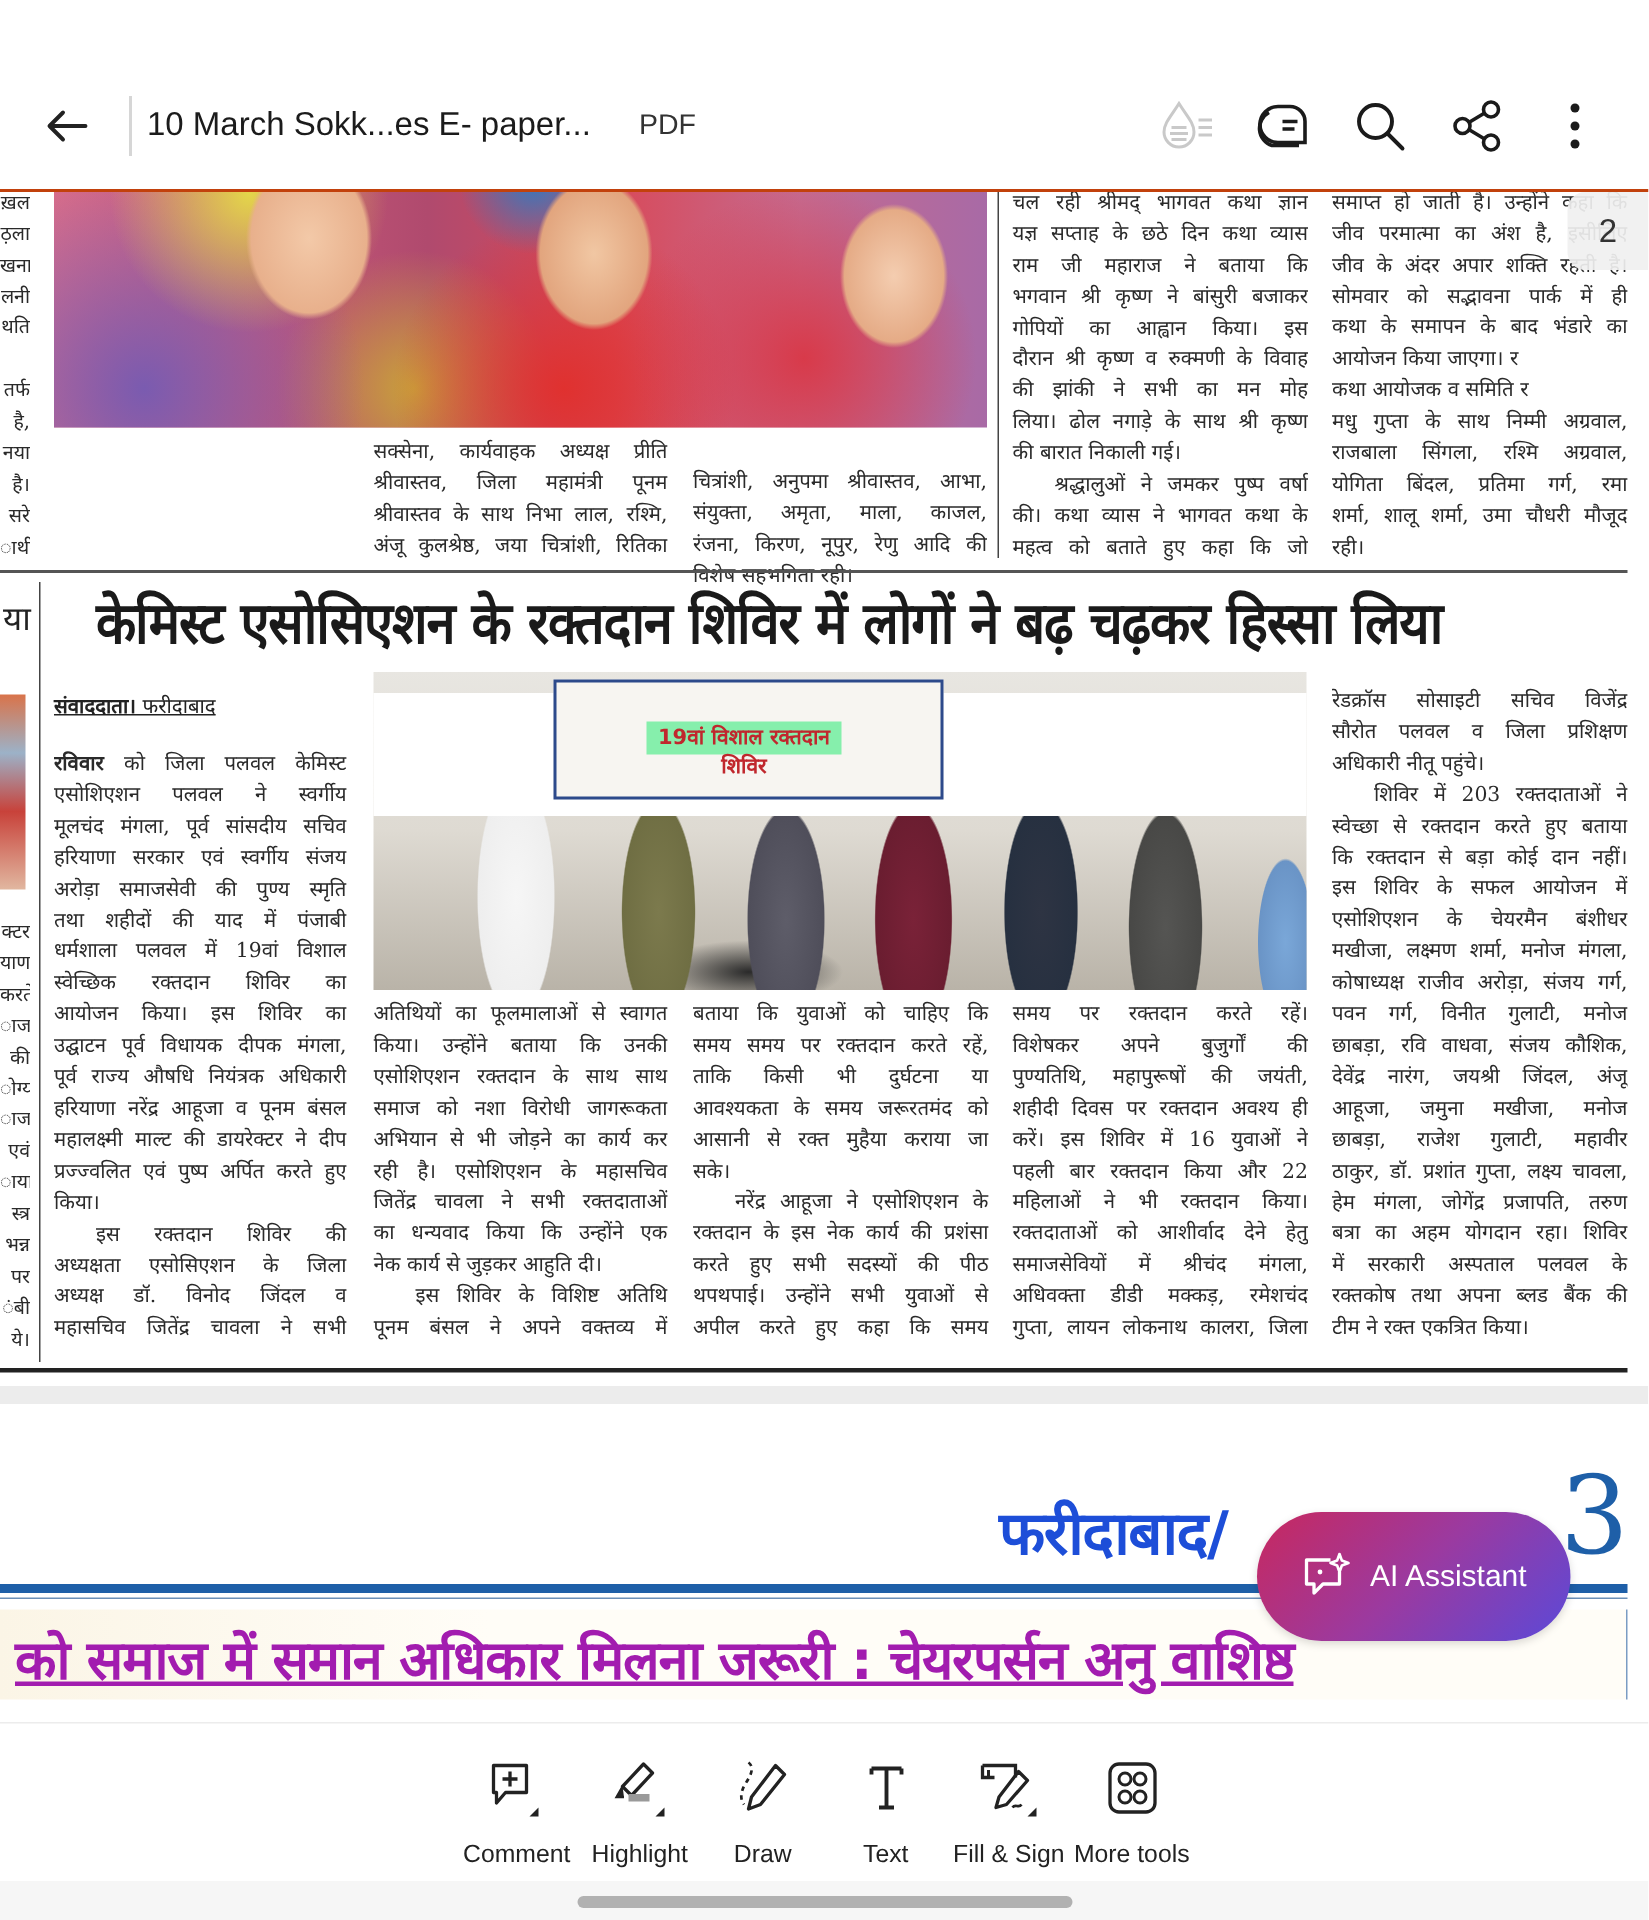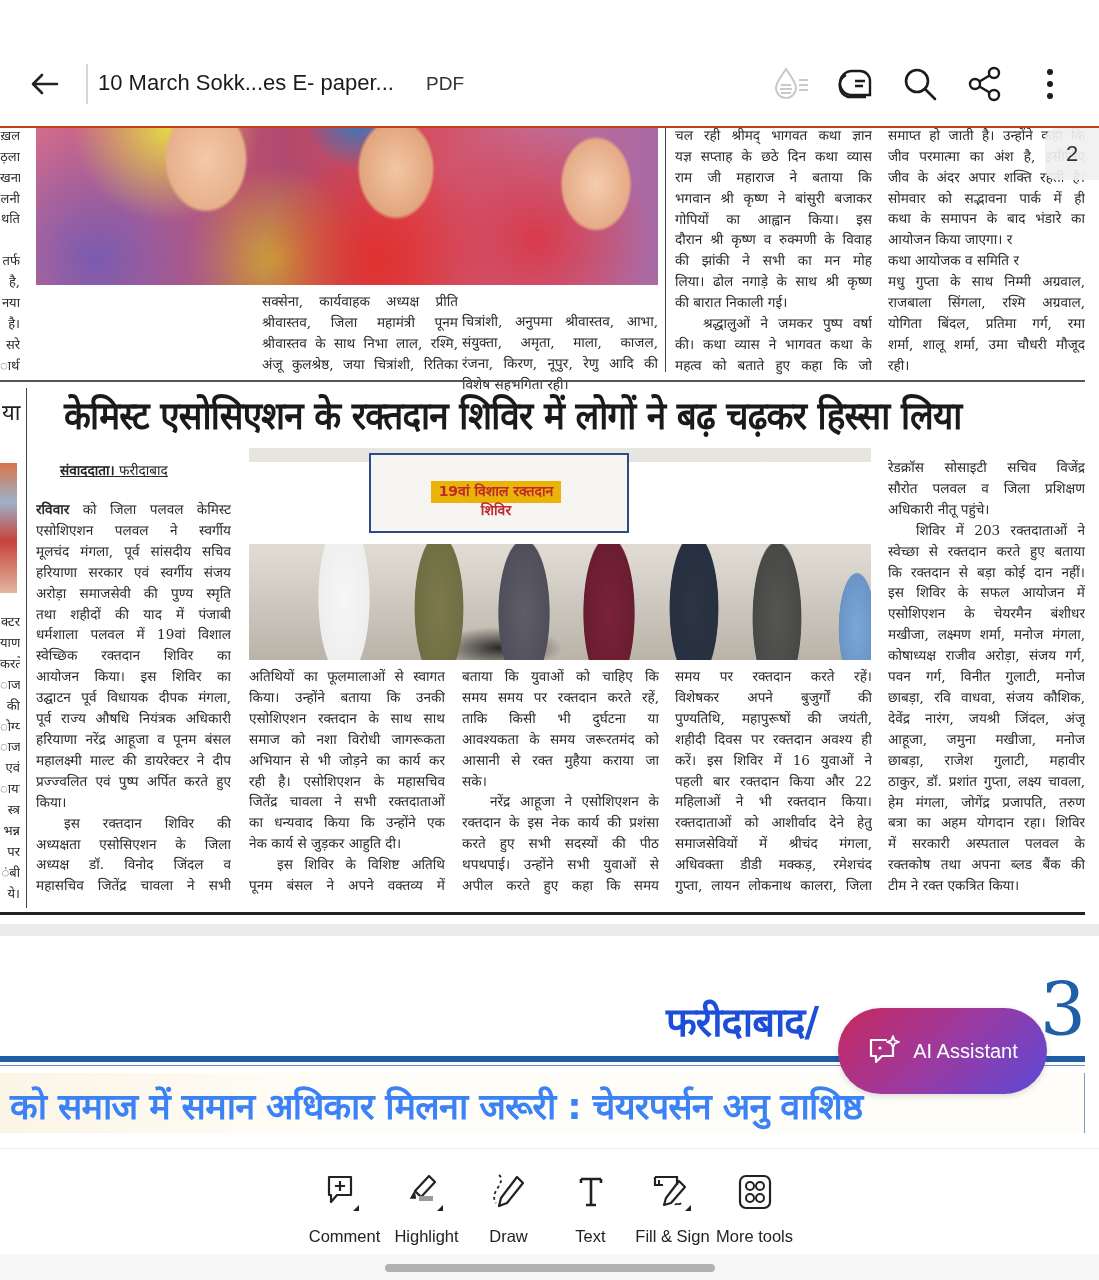--- a/index.html
+++ b/index.html
@@ -43,39 +43,39 @@
       radial-gradient(ellipse 40px 120px at 190px 160px, #7c7a4d 0%, #6f6e43 60%, transparent 62%),
       radial-gradient(ellipse 42px 120px at 275px 165px, #5e5d69 0%, #4f4e5a 60%, transparent 62%),
       radial-gradient(ellipse 42px 125px at 360px 165px, #7a2238 0%, #6a1d30 60%, transparent 62%),
       radial-gradient(ellipse 40px 120px at 445px 160px, #2e3443 0%, #263040 60%, transparent 62%),
       radial-gradient(ellipse 40px 125px at 528px 170px, #555553 0%, #484846 60%, transparent 62%),
       radial-gradient(ellipse 30px 90px at 608px 180px, #7aa7d8 0%, #6a94c6 60%, transparent 62%),
       radial-gradient(ellipse 90px 30px at 250px 200px, #2a2a2a 0%, transparent 70%),
       linear-gradient(180deg, #e8e6e1 0%, #dedad2 50%, #b9b3a8 100%);
   }
   .banner { position: absolute; left: 120px; top: 5px; width: 260px; height: 80px; background: #f7f5f1; border: 2px solid #2d4a8b; }
-  .banner-text { position: absolute; left: 60px; top: 26px; width: 130px; height: 22px; background: #eab308; color: #c0272d; font-size: 14px; font-weight: bold; text-align: center; font-family: "DejaVu Sans", sans-serif; }
+  .banner-text { position: absolute; left: 60px; top: 26px; width: 130px; height: 22px; background: #86efac; color: #c0272d; font-size: 14px; font-weight: bold; text-align: center; font-family: "DejaVu Sans", sans-serif; }
   .left-sliver { position: absolute; left: 0; top: 375px; width: 17px; height: 130px;
     background: linear-gradient(180deg, #d9734a 0%, #9cb2c8 30%, #c8423a 60%, #e1b7a0 100%); }
 
   .rule-v { position: absolute; background: #444; }
   .rule-h { position: absolute; background: #555; }
 
   .headline-main { position: absolute; left: 64px; top: 300px; font-size: 35px; font-weight: bold; color: #1a1a1a; font-family: "DejaVu Sans", sans-serif; letter-spacing: -0.8px; white-space: nowrap; transform: scaleY(1.1); transform-origin: left top; }
   .left-frag { position: absolute; left: 2px; top: 308px; font-size: 22px; color: #222; font-family: "DejaVu Sans", sans-serif; }
-  .byline { position: absolute; left: 36px; top: 372px; font-size: 13.6px; font-weight: bold; color: #222; text-decoration: underline; white-space: nowrap; margin-left: 24px; }
+  .byline { position: absolute; left: 36px; top: 372px; font-size: 13.6px; font-weight: bold; color: #222; text-decoration: underline; white-space: nowrap; }
   .byline .city { font-weight: normal; }
 
   .page-gap { position: absolute; left: 0; top: 836px; width: 1099px; height: 12px; background: #ececec; }
   .section-title { position: absolute; left: 666px; top: 905px; font-size: 40px; font-weight: bold; color: #1d4ed8; font-family: "DejaVu Sans", sans-serif; white-space: nowrap; letter-spacing: -1px; }
   .page-num-big { position: absolute; left: 1040px; top: 880px; font-size: 72px; color: #1e5fa8; font-family: "DejaVu Serif", serif; }
   .blue-rule { position: absolute; left: 0; top: 968px; width: 1085px; height: 6px; background: #1e5fa8; }
   .blue-rule-thin { position: absolute; left: 0; top: 977px; width: 1085px; height: 1px; background: #6b8fb8; }
   .headline-2-box { position: absolute; left: 0; top: 985px; width: 1085px; height: 60px; background: linear-gradient(90deg, #fbf5e6 0%, #fffdf7 30%, #fffdf7 100%); border-right: 1px solid #7b9cc3; }
-  .headline-2 { position: absolute; left: 10px; top: 993px; font-size: 36px; font-weight: bold; color: #3b82f6; font-family: "DejaVu Sans", sans-serif; white-space: nowrap; letter-spacing: -0.8px; }
+  .headline-2 { position: absolute; left: 10px; top: 993px; font-size: 36px; font-weight: bold; color: #a21caf; font-family: "DejaVu Sans", sans-serif; white-space: nowrap; letter-spacing: -0.8px; text-decoration: underline; }
 
   .page-indicator { position: absolute; right: 0; top: 128px; width: 54px; height: 52px; background: rgba(240,240,240,0.92); border-radius: 12px 0 0 12px; display: flex; align-items: center; justify-content: center; font-size: 22px; color: #333; font-family: "Liberation Sans", sans-serif; z-index: 4; }
 
   .ai-btn { position: absolute; left: 838px; top: 1008px; width: 209px; height: 86px; border-radius: 43px; background: linear-gradient(135deg, #c8285e 0%, #9b3aa0 50%, #5b49d8 100%); display: flex; align-items: center; justify-content: center; gap: 12px; cursor: pointer; z-index: 6; box-shadow: 0 2px 6px rgba(0,0,0,0.15); }
   .ai-btn span.label { color: #fff; font-size: 20px; font-family: "Liberation Sans", sans-serif; }
 
   
   .toolbar { position: absolute; left: 0; top: 1148px; width: 1099px; height: 106px; background: #fff; display: flex; justify-content: center; align-items: flex-start; gap: 0; border-top: 1px solid #ececec; z-index: 5; }
   .tool { width: 82px; height: 106px; display: flex; flex-direction: column; align-items: center; cursor: pointer; text-align: center; }
   .tool .ic { width: 44px; height: 44px; margin-top: 22px; display: flex; align-items: center; justify-content: center; }
@@ -147,21 +147,21 @@
     <p>तर्फ</p>
     <p>है,</p>
     <p>नया</p>
     <p>है।</p>
     <p>सरे</p>
     <p>ाथी</p>
   </div>
 
   <div class="photo holi-photo"></div>
 
-  <div class="col" style="left:262px;top:203px;width:196px;">
+  <div class="col" style="left:249px;top:203px;width:196px;">
     <p>सक्सेना, कार्यवाहक अध्यक्ष प्रीति</p>
     <p>श्रीवास्तव, जिला महामंत्री पूनम</p>
     <p>श्रीवास्तव के साथ निभा लाल, रश्मि,</p>
     <p>अंजू कुलश्रेष्ठ, जया चित्रांशी, रितिका</p>
   </div>
   <div class="col" style="left:462px;top:203px;width:196px;margin-top:20px;">
     <p>चित्रांशी, अनुपमा श्रीवास्तव, आभा,</p>
     <p>संयुक्ता, अमृता, माला, काजल,</p>
     <p>रंजना, किरण, नूपुर, रेणु आदि की</p>
     <p class="last">विशेष सहभगिता रही।</p>

